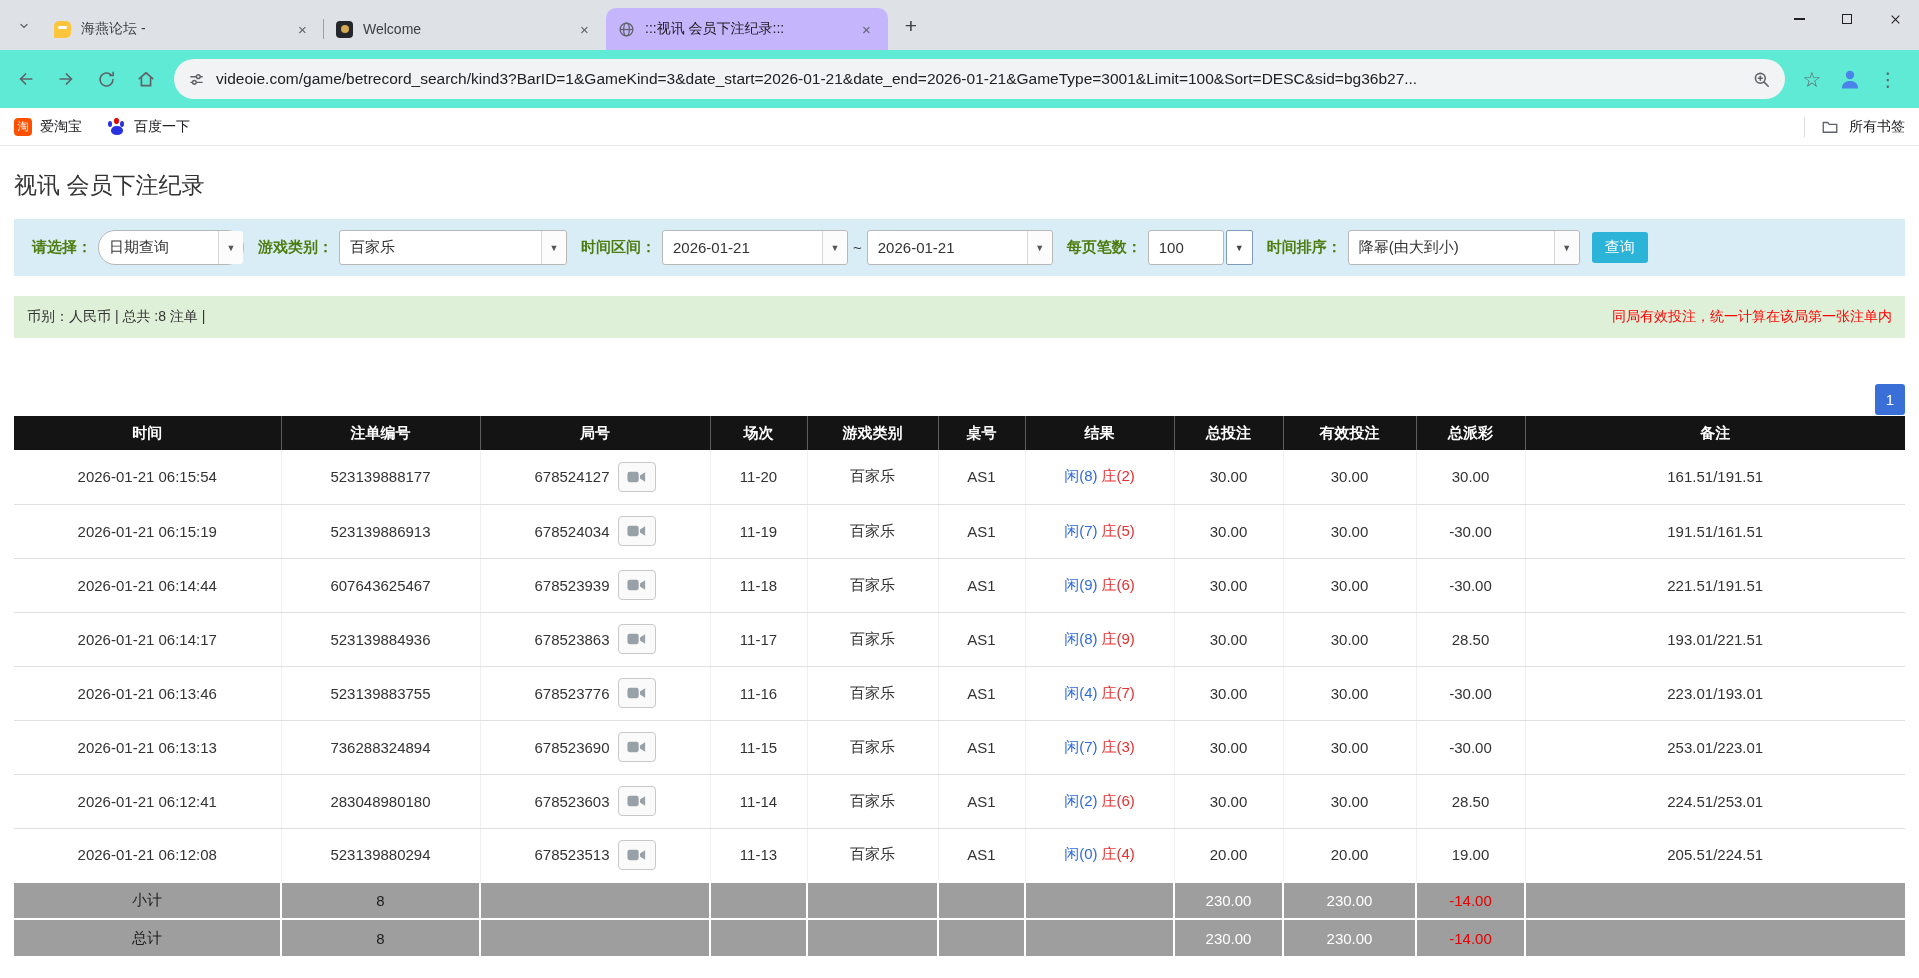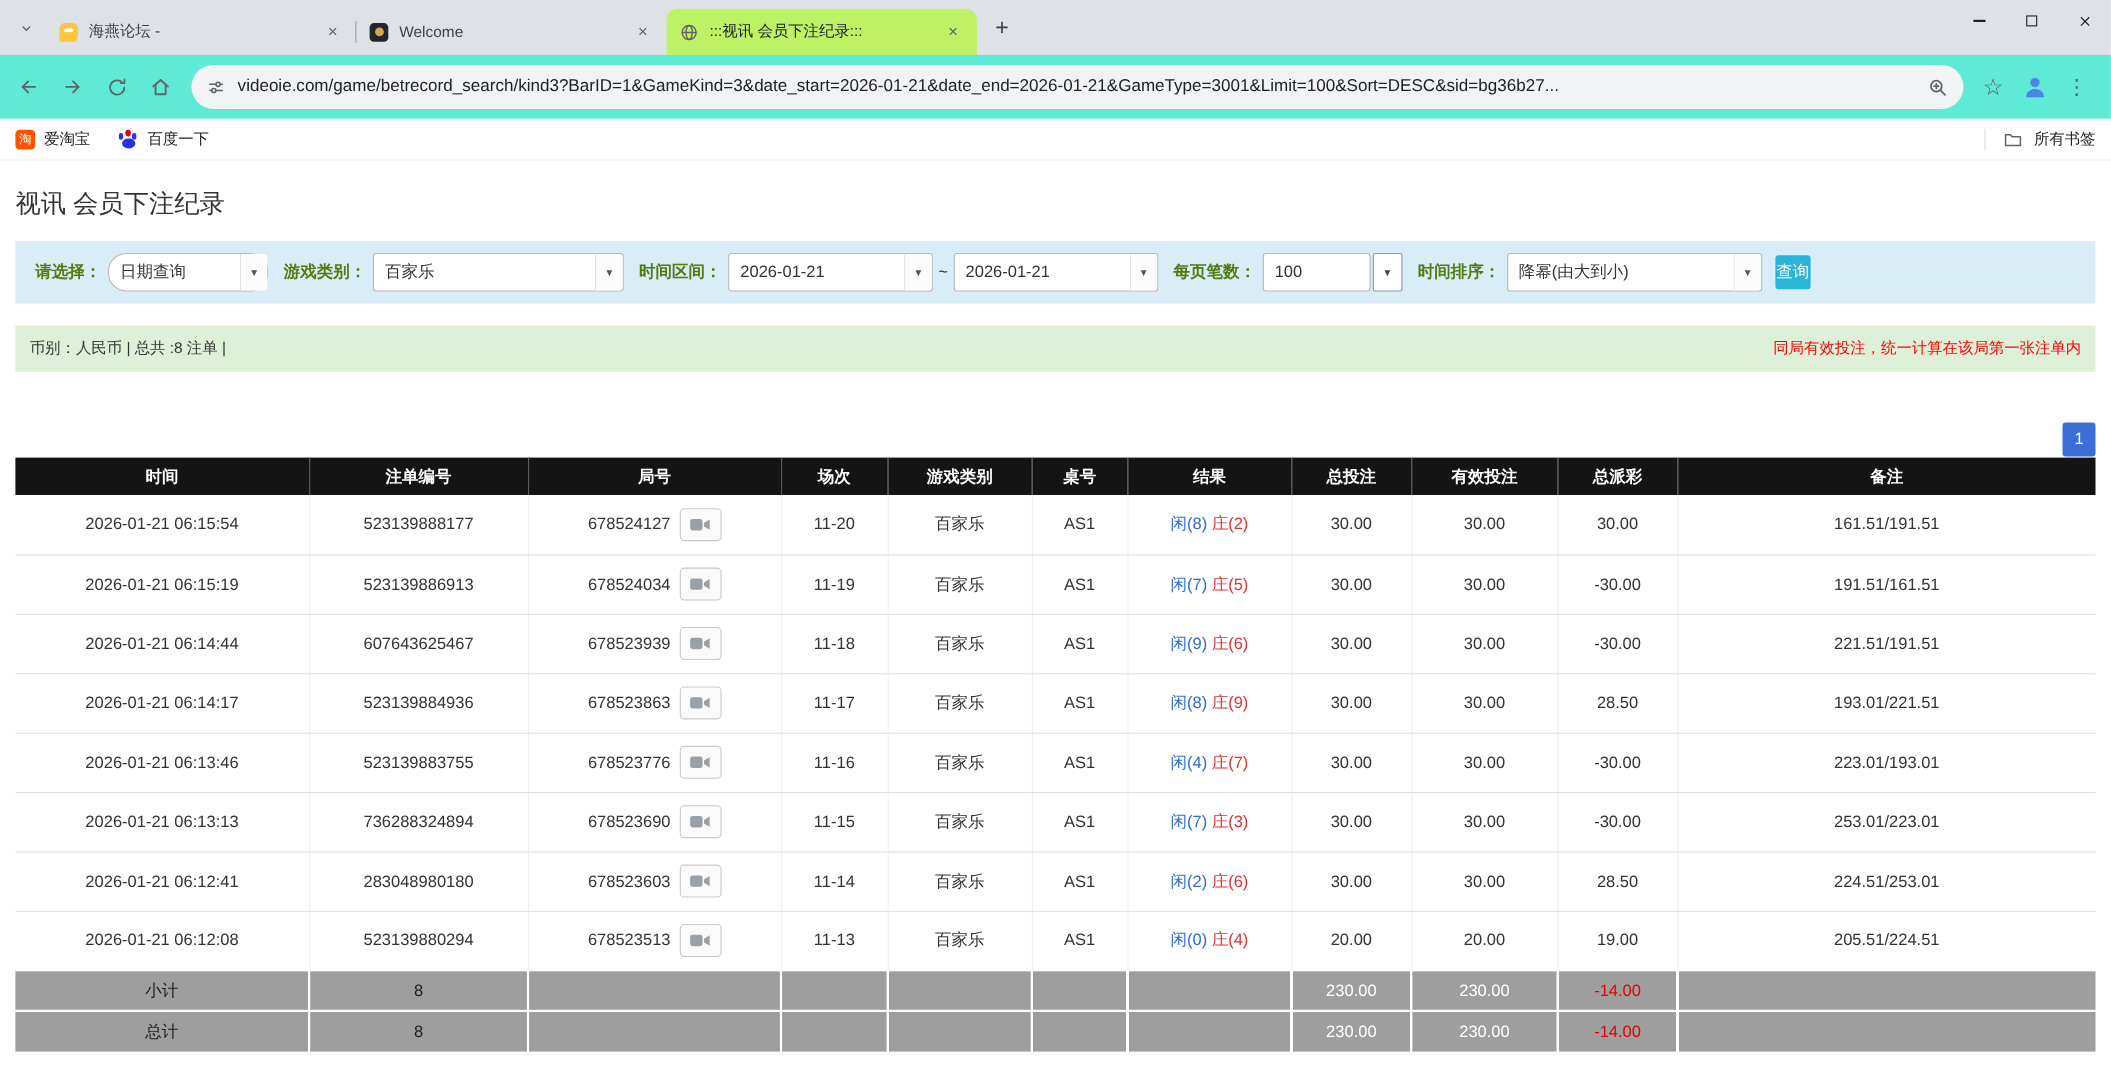--- a/index.html
+++ b/index.html
@@ -4,21 +4,21 @@
 <style>
   * { box-sizing: border-box; margin: 0; padding: 0; }
   html,body { width:1919px; height:978px; overflow:hidden; }
   body { font-family:"Liberation Sans","DejaVu Sans",sans-serif; background:#fff; color:#333; }
 
   
   .tabstrip { height:50px; background:#dee1e6; display:flex; align-items:flex-end; padding-left:8px; position:relative; }
   .tab-search-btn { width:28px; height:28px; margin:0 4px 10px 2px; display:flex; align-items:center; justify-content:center; color:#5f6368; border-radius:50%; flex:none; }
   .tab { width:282px; height:42px; display:flex; align-items:center; padding:0 12px; border-radius:10px 10px 0 0; font-size:14px; color:#3c4043; position:relative; flex:none; }
   .tab.has-divider::after { content:""; position:absolute; right:0; top:11px; height:20px; width:1px; background:#9aa0a6; }
-  .tab.active { background:#bef264; color:#202124; }
+  .tab.active { background:#c4b5fd; color:#202124; }
   .favicon { width:17px; height:17px; margin-right:10px; flex:none; position:relative; }
   .fav-forum { background:#ffc53d; border-radius:5px 5px 5px 1px; }
   .fav-forum::after { content:""; position:absolute; left:4px; top:5px; width:9px; height:3px; border-radius:2px; background:#fff; }
   .fav-welcome { background:#23262b; border-radius:4px; }
   .fav-welcome::after { content:""; position:absolute; left:4.5px; top:4.5px; width:8px; height:8px; border-radius:50%; background:#d4a94f; }
   .tab-title { flex:1; white-space:nowrap; overflow:hidden; }
   .tab-close { width:19px; height:19px; border-radius:50%; display:flex; align-items:center; justify-content:center; color:#5f6368; font-size:15px; margin-left:6px; flex:none; line-height:1; }
   .newtab-btn { width:30px; height:30px; margin:0 0 9px 8px; display:flex; align-items:center; justify-content:center; font-size:21px; color:#3c4043; border-radius:50%; flex:none; }
   .win-controls { position:absolute; top:0; right:0; height:38px; display:flex; }
   .win-btn { width:48px; height:38px; display:flex; align-items:center; justify-content:center; color:#202124; }
@@ -50,23 +50,23 @@
   .page-title { font-size:23px; color:#333; font-weight:400; padding:24px 0 18px 0; }
 
   .filter-bar { background:#d9edf7; padding:11px 12px; display:flex; align-items:center; }
   .f-label { color:#4d7c0f; font-weight:bold; font-size:15px; margin:0 6px 0 14px; white-space:nowrap; }
   .f-label.first { margin-left:6px; }
   .selectbox { background:#fff; border:1px solid #b8b8b8; border-radius:3px; height:35px; display:flex; align-items:center; font-size:15px; color:#333; flex:none; }
   .selectbox .val { padding:0 10px; flex:1; white-space:nowrap; overflow:hidden; }
   .selectbox .arrow { width:25px; align-self:stretch; display:flex; align-items:center; justify-content:center; color:#555; border-left:1px solid #d8d8d8; font-size:9px; background:#fcfcfc; border-radius:0 3px 3px 0; }
   .w-query { width:146px;border-radius:17px; } .w-game { width:228px; } .w-date { width:186px; } .w-sort { width:232px; }
   .tilde { margin:0 5px; color:#333; font-size:15px; }
-  .perpage-input { width:98px; height:35px; border:1px solid #b8b8b8; border-radius:3px; font-size:15px; padding:0 10px; color:#333; font-family:inherit; }
+  .perpage-input { width:76px; height:35px; border:1px solid #b8b8b8; border-radius:3px; font-size:15px; padding:0 10px; color:#333; font-family:inherit; }
   .perpage-btn { width:27px; height:35px; margin-left:2px; border:1px solid #7f9db9; background:#fff; border-radius:2px; display:flex; align-items:center; justify-content:center; font-size:9px; color:#444; }
-  .search-btn { margin-left:12px; height:31px; padding:0 1px; background:#2bb3d8; color:#fff; border:none; border-radius:3px; font-size:15px; font-family:Liberation Sans, sans-serif; display:flex; align-items:center; }
+  .search-btn { margin-left:12px; height:31px; padding:0 13px; background:#2bb3d8; color:#fff; border:none; border-radius:3px; font-size:15px; font-family:Liberation Sans, sans-serif; display:flex; align-items:center; }
 
   .summary-bar { margin-top:20px; background:#dff0d8; padding:12px 13px; display:flex; align-items:center; justify-content:space-between; font-size:14px;gap:47px; }
   .summary-left { color:#333; }
   .summary-right { color:#ff0000; }
 
   .pager { display:flex; justify-content:flex-end; }
   .pager.top { margin-top:46px; }
   .page-btn { width:30px; height:31px; background:#3a6fd8; color:#fff; font-size:15px; border-radius:3px; display:flex; align-items:center; justify-content:center; }
 
   table.records { width:100%; border-collapse:collapse; margin-top:1px; font-size:15px; table-layout:fixed; }

